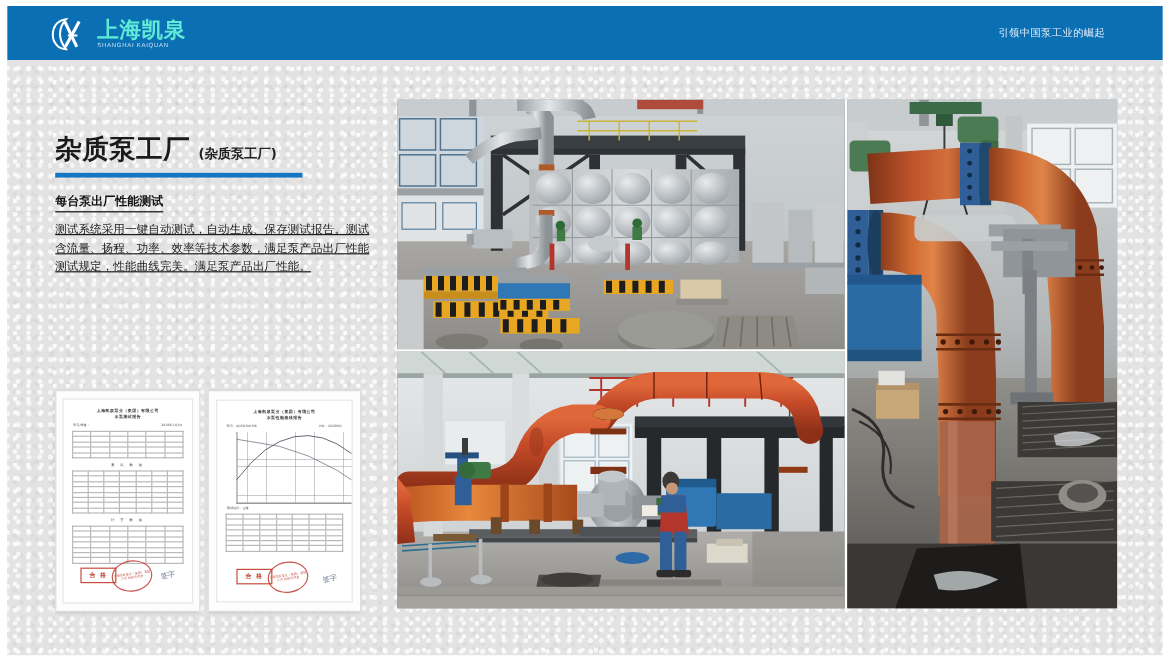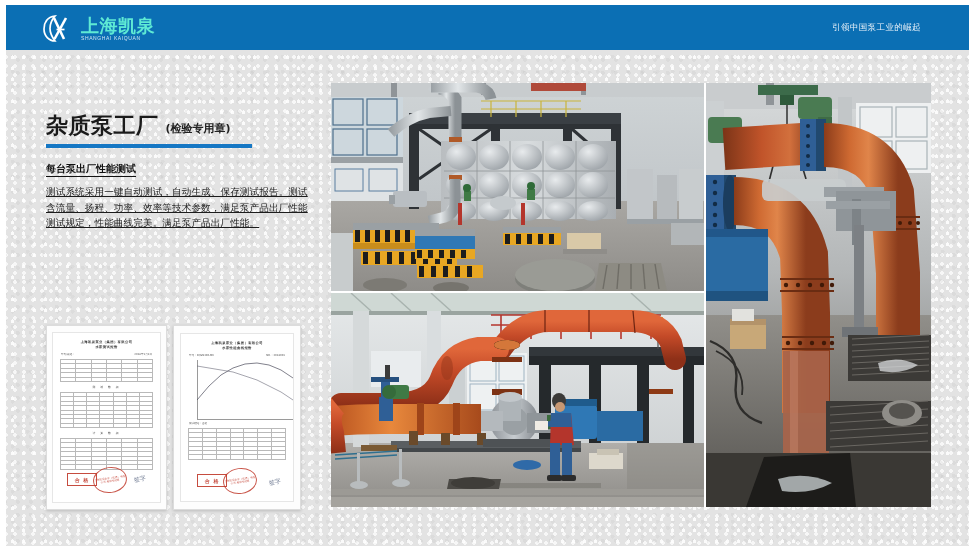--- a/index.html
+++ b/index.html
@@ -134,21 +134,21 @@
         <div class="logo-cn">上海凯泉</div>
         <div class="logo-en">SHANGHAI KAIQUAN</div>
       </div>
     </div>
     <div class="slogan">引领中国泵工业的崛起</div>
   </div>
 
   <div class="left-col">
     <div class="title-row">
       <div class="title-main">杂质泵工厂</div>
-      <div class="title-sub">(检验专用章)</div>
+      <div class="title-sub">(杂质泵工厂)</div>
     </div>
     <div class="title-rule"></div>
 
     <div class="body-head">每台泵出厂性能测试</div>
 
     <div class="body-copy">
       <div>测试系统采用一键自动测试，自动生成、保存测试报告。测试</div>
       <div>含流量、扬程、功率、效率等技术参数，满足泵产品出厂性能</div>
       <div>测试规定，性能曲线完美。满足泵产品出厂性能。</div>
     </div>

